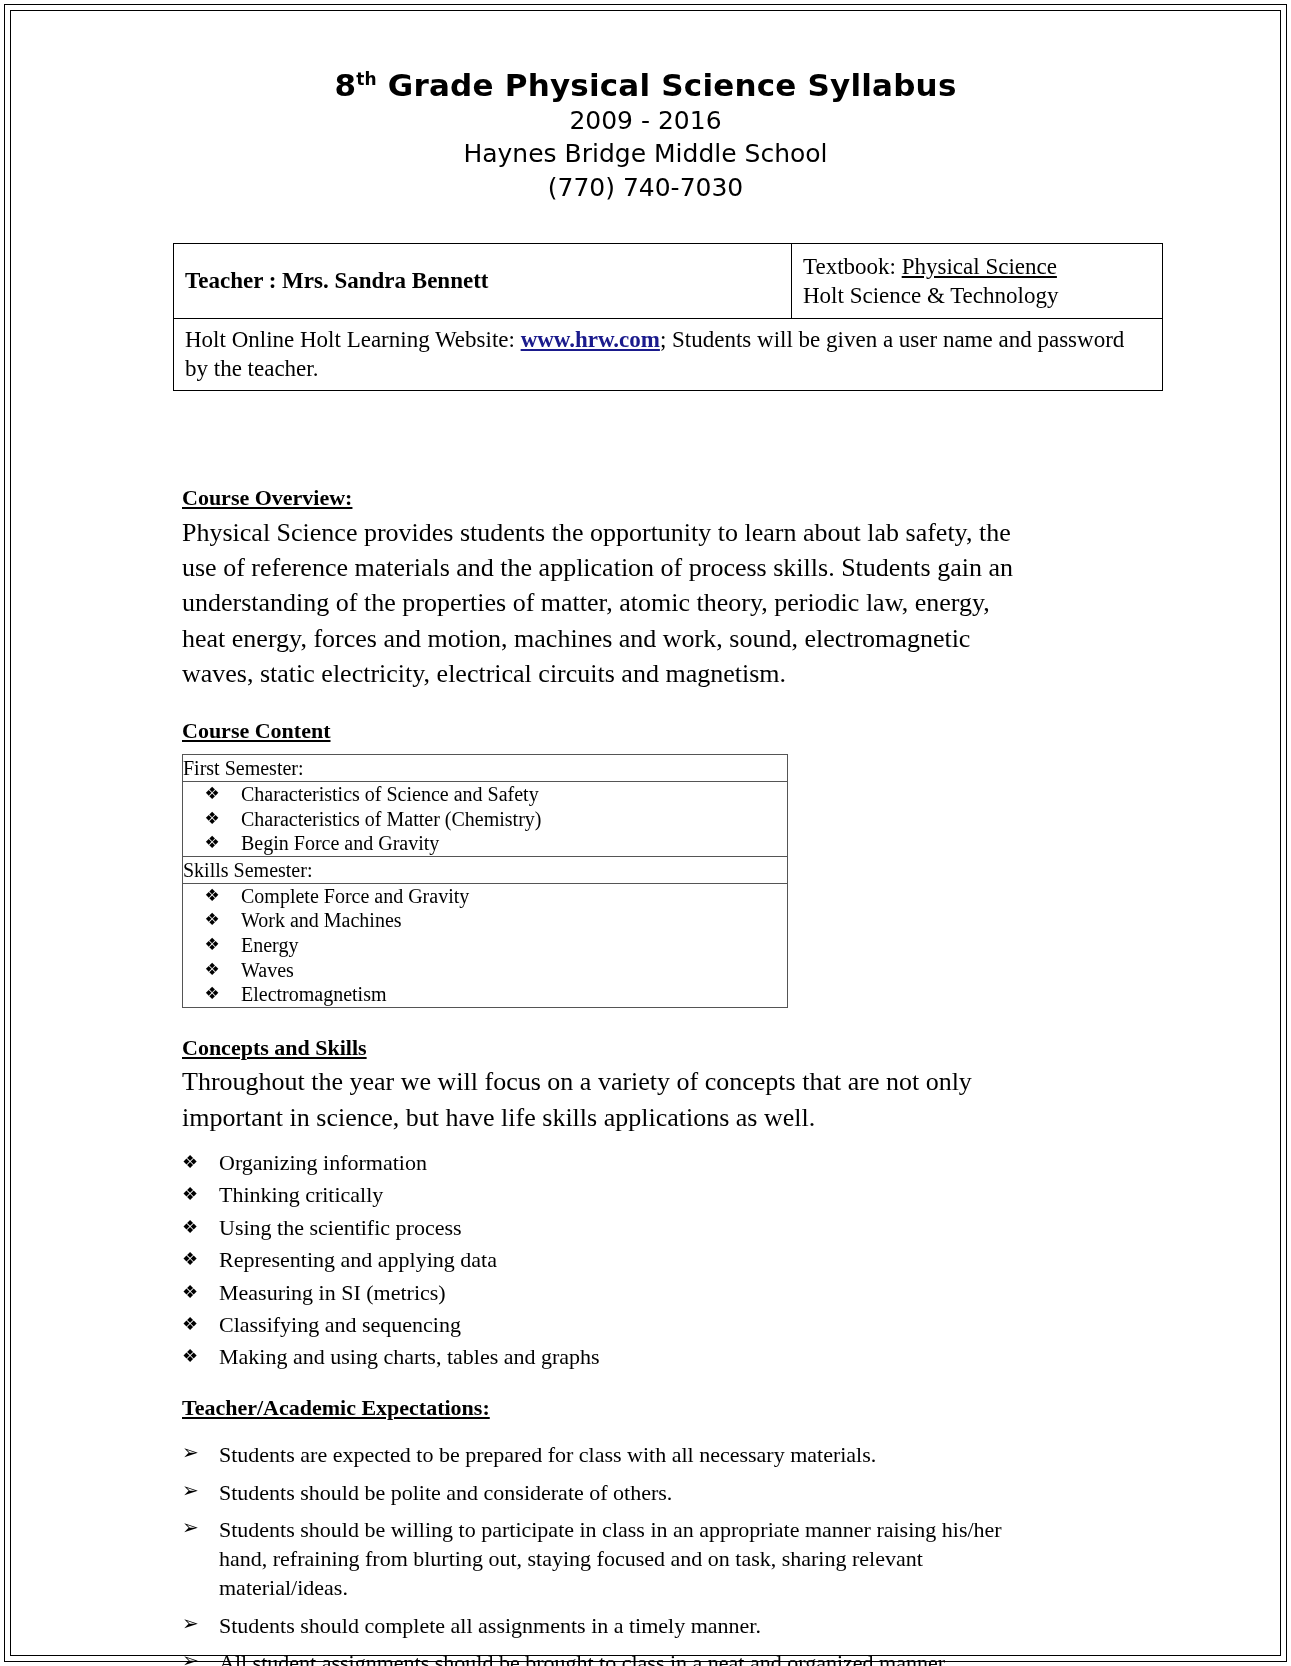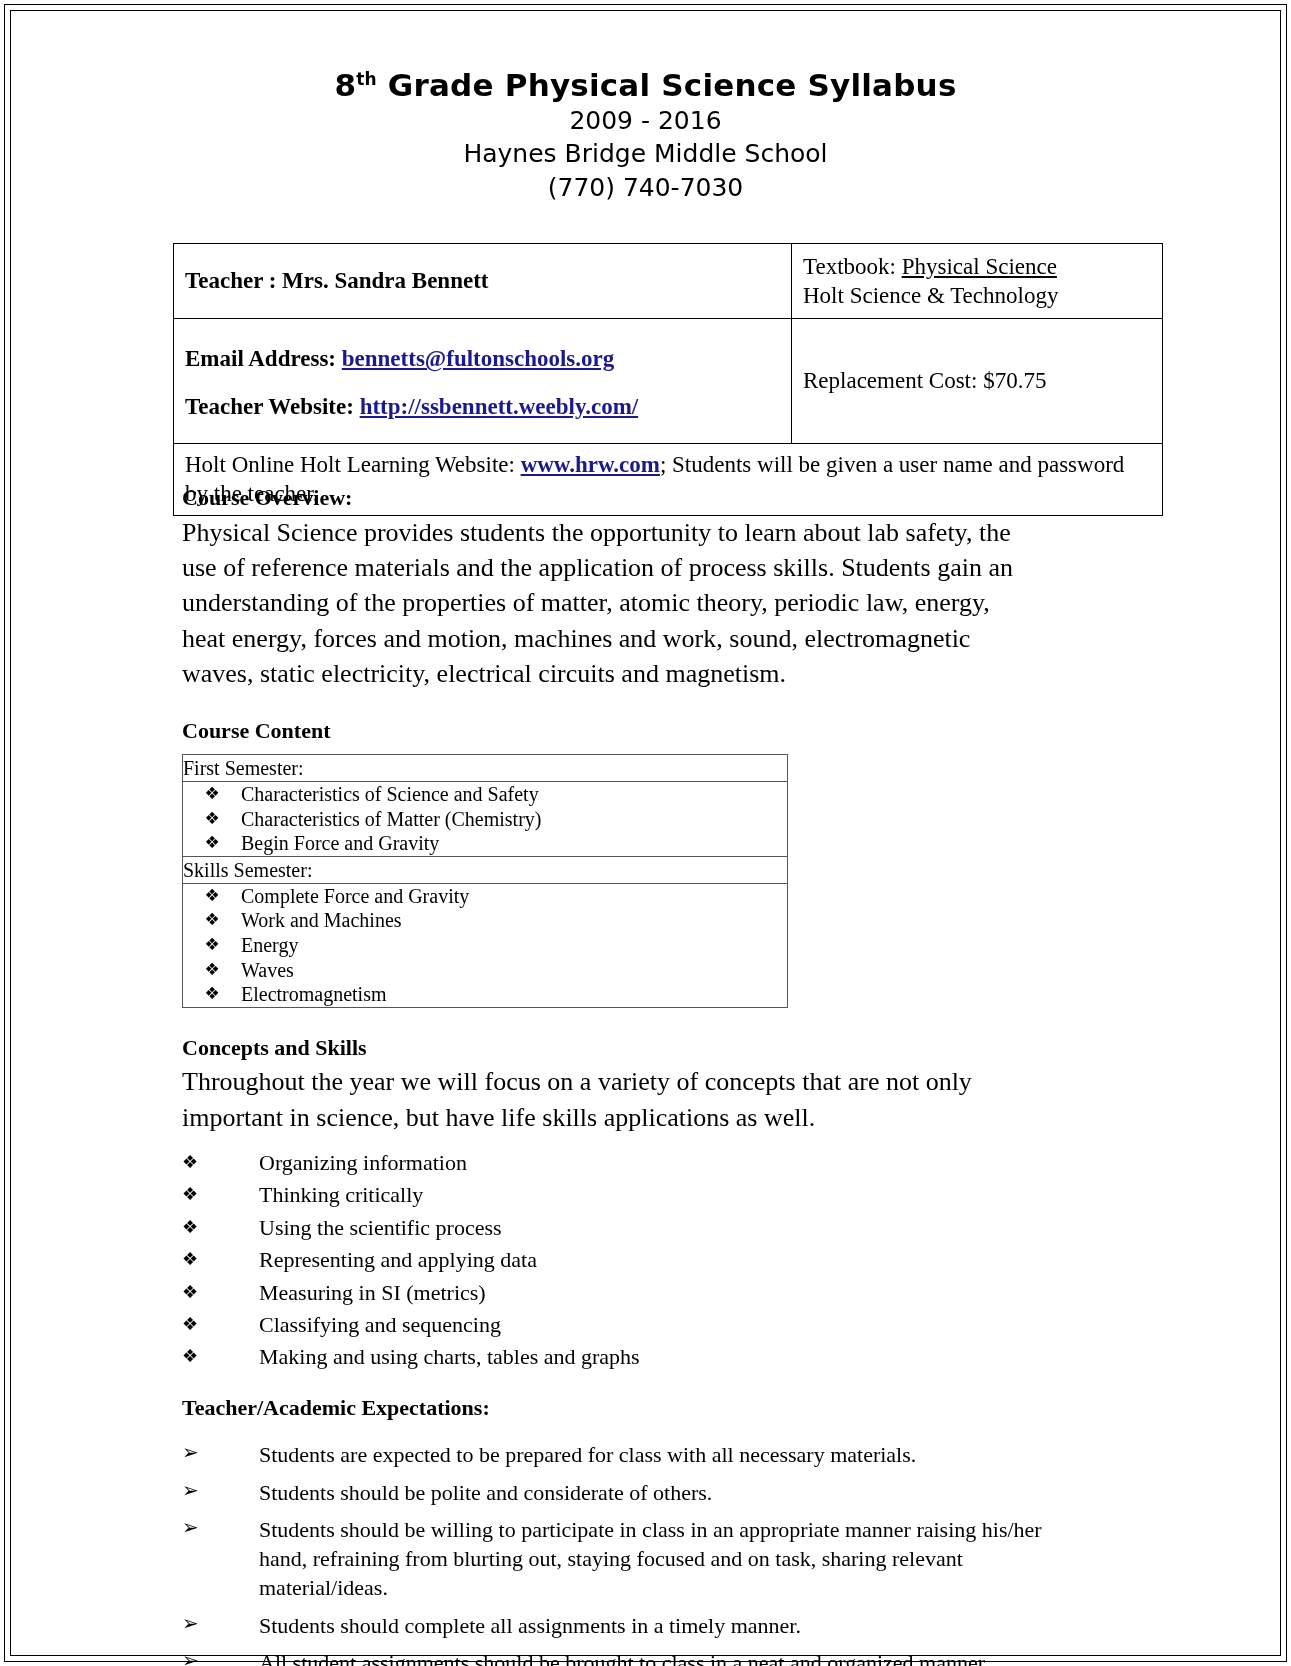--- a/index.html
+++ b/index.html
@@ -132,20 +132,21 @@
   
   .content {
     position: absolute;
     left: 182px;
     top: 484px;
     width: 960px;
   }
   h2.sec-head {
     font-size: 22px;
     font-weight: bold;
+    text-decoration: underline;
     margin: 0 0 2px 0;
     line-height: 1.3;
     display: inline-block;
   }
   p.sec-para {
     font-size: 26px;
     line-height: 1.36;
     margin: 0;
     width: 855px;
   }
@@ -212,21 +213,20 @@
   ul.alist li .bul {
     width: 37px;
     flex: 0 0 37px;
     font-family: "DejaVu Sans", sans-serif;
     font-size: 20px;
     line-height: 1.25;
   }
   ul.dlist li .txt, ul.alist li .txt {
     flex: 1 1 auto;
     max-width: 820px;
-    margin-left: 40px;
   }
   ul.alist li { padding: 4px 0 4px 0; }
   ul.alist li .txt { line-height: 1.33; }
 </style>
 </head>
 <body>
 
 <div id="page-frame-outer"></div>
 <div id="page-frame-inner"></div>
 
@@ -245,33 +245,20 @@
       <td class="cell-teacher">
         <span>Teacher : Mrs. Sandra Bennett</span>
       </td>
       <td class="cell-textbook">
         <span>Textbook:</span>
         <span class="u">Physical Science</span><br>
         <span>Holt Science &amp; Technology</span>
       </td>
     </tr>
     <tr>
-      <td class="cell-contact">
-        <div class="contact-row">
-          <span>Email Address:</span>
-          <a class="lnk" href="#">bennetts@fultonschools.org</a>
-        </div>
-        <div class="contact-row">
-          <span>Teacher Website:</span>
-          <a class="lnk" href="#">http://ssbennett.weebly.com/</a>
-        </div>
-      </td>
-      <td class="cell-cost">Replacement Cost: $70.75</td>
-    </tr>
-    <tr>
       <td class="cell-online" colspan="2">
         <span>Holt Online Holt Learning Website:</span>
         <a class="lnk" href="#">www.hrw.com</a><span>; Students will be given a user name and password by the teacher.</span>
       </td>
     </tr>
   </tbody>
     </table>
 
   <div class="content">
 

